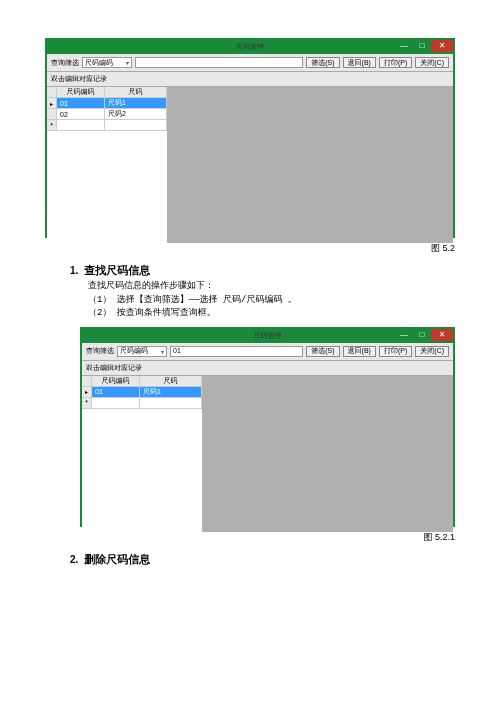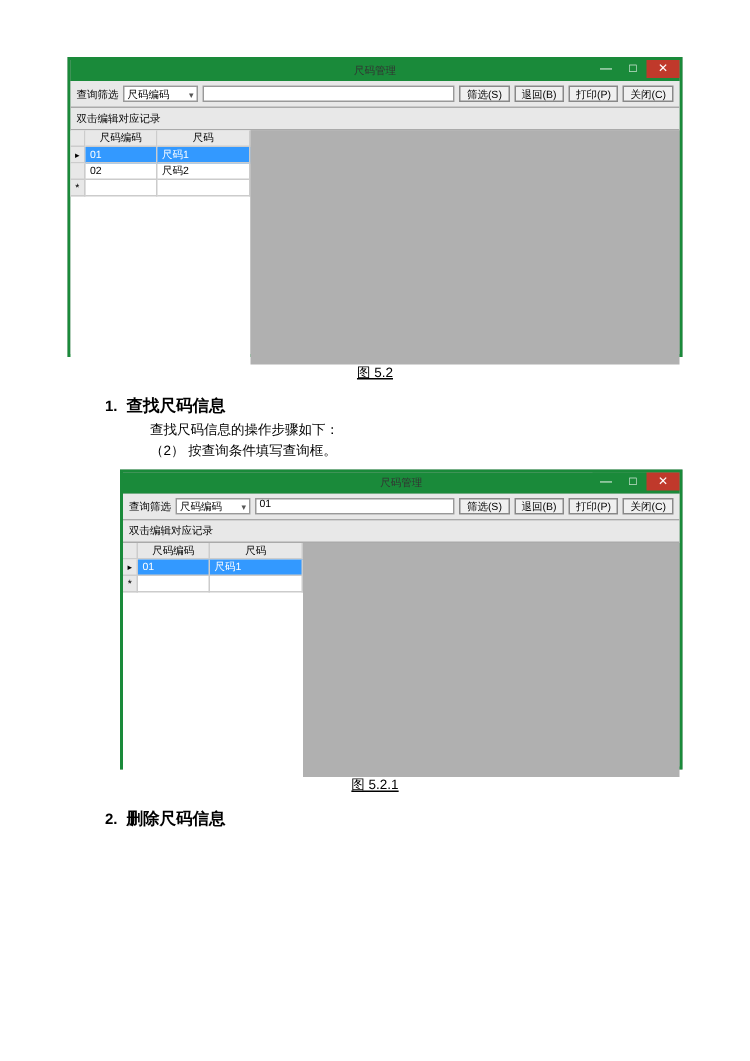--- a/index.html
+++ b/index.html
@@ -118,30 +118,29 @@
     .col-size { width: 62px; }
     .grid-header .grid-cell { background: #e8e8e8; font-weight: normal; justify-content: center; }
     .grid-row.selected .grid-cell:not(.row-hdr) { background: #3399ff; color: #fff; }
     .grid-row.selected .row-hdr::before { content: "▸"; font-size: 6px; }
     .grid-row.newrow .row-hdr::before { content: "*"; font-size: 7px; }
     .canvas-rest {
       flex: 1;
       background: #b0b0b0;
     }
     .caption {
-      text-align: center;
+      text-align: right;
       font-size: 9px;
       margin: 3px 0 8px 0;
-      text-decoration: underline;
     }
     .section { margin: 0 0 6px 25px; }
     .sec-head { display: flex; align-items: baseline; gap: 6px; margin-bottom: 2px; }
     .sec-num { font-size: 10px; font-weight: bold; }
     .sec-title { font-size: 11px; font-weight: bold; }
-    .sec-body { margin-left: 30px; font-size: 9px; line-height: 1.5; }
+    .sec-body { margin-left: 18px; font-size: 9px; line-height: 1.5; font-family: Liberation Mono, monospace; }
     .window-wrap2 { margin-left: 35px; }
   </style>
 </head>
 <body>
 
 <div class="window" style="height:200px;">
   <div class="titlebar">
     <span class="titlebar-title">尺码管理</span>
     <div class="titlebar-btns">
       <div class="tb-btn">—</div>
@@ -191,20 +190,21 @@
 
 <div class="caption">图 5.2</div>
 
 <div class="section">
   <div class="sec-head">
     <span class="sec-num">1.</span>
     <span class="sec-title">查找尺码信息</span>
   </div>
   <div class="sec-body">
     <div>查找尺码信息的操作步骤如下：</div>
+    <div>（1）  选择【查询筛选】——选择 尺码/尺码编码 。</div>
     <div>（2）  按查询条件填写查询框。</div>
   </div>
 </div>
 
 <div class="window-wrap2">
 <div class="window" style="height:200px;">
   <div class="titlebar">
     <span class="titlebar-title">尺码管理</span>
     <div class="titlebar-btns">
       <div class="tb-btn">—</div>

